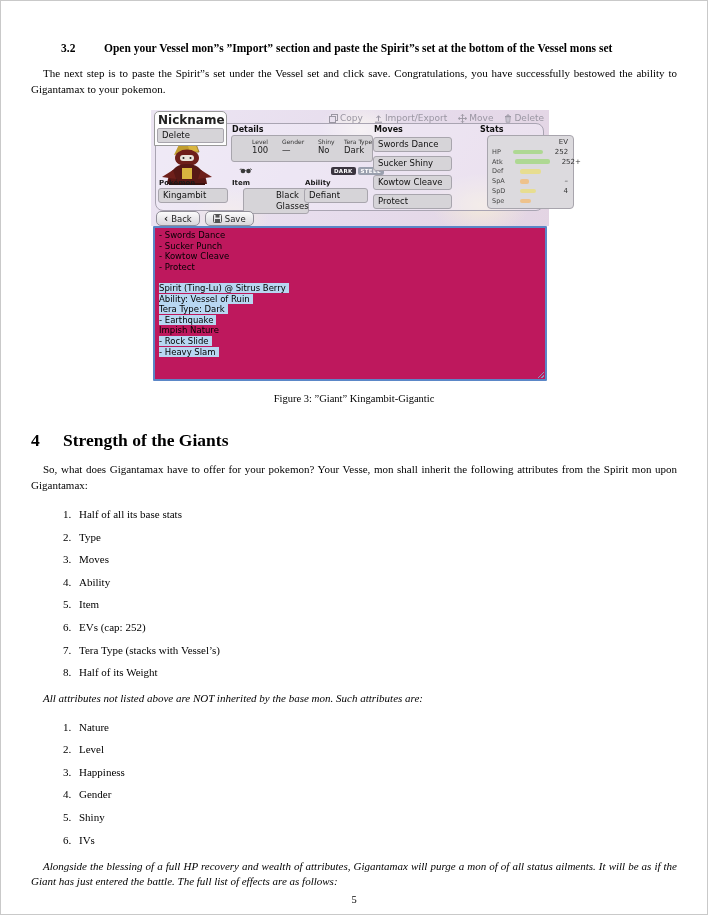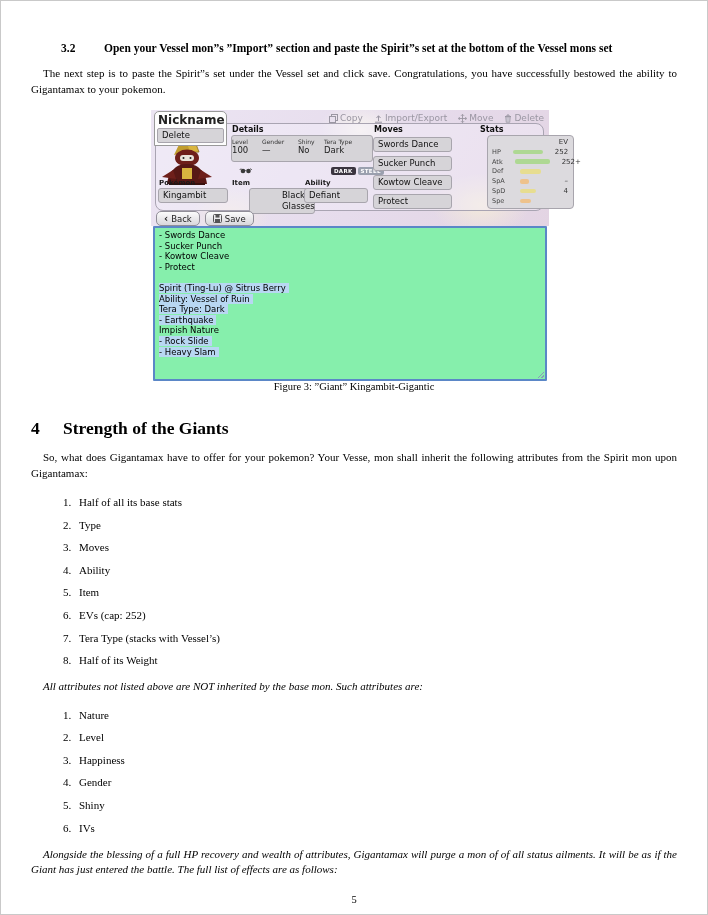--- a/index.html
+++ b/index.html
@@ -10,21 +10,21 @@
     font-family:"Liberation Serif", serif; color:#000;
   }
   
   .h32 { display:flex; margin:40px 40px 0 60px; font-weight:bold; font-size:11.5px; line-height:14px; }
   .h32 .secnum { width:35px; flex:none; }
   .h32 .sectitle { max-width:545px; text-align:justify;margin-left:8px; }
   .para { margin:11px 30px 0 30px; font-size:11px; line-height:15.5px; text-align:justify; text-indent:12px; }
   .italic { font-style:italic; }
   .figwrap { position:relative; margin:13px 0 0 150px; width:398px; height:271px;
              font-family:"DejaVu Sans", sans-serif; }
-  .caption { text-align:center; font-size:10.5px; }
+  .caption { margin-top:12px; text-align:center; font-size:10.5px; }
   .h4 { display:flex; margin:26px 30px 0 30px; font-weight:bold; font-size:17.5px; line-height:21px; }
   .h4 .secnum { width:32px; flex:none; }
   .doclist { margin:14px 30px 0 62px; font-size:11px; }
   .doclist .li { display:flex; margin-bottom:8.6px; line-height:14px; }
   .doclist .num { width:16px; flex:none; }
   .pagenum { position:absolute; bottom:9px; left:0; width:100%; text-align:center; font-size:10.5px; }
 
   
   .curtain {
     position:absolute; left:0; top:0; width:398px; height:116px;
@@ -43,45 +43,45 @@
   .nick { position:absolute; left:3px; top:1px; width:73px; background:#fdfdfd;
           border:1px solid #999; border-radius:5px 5px 0 0; padding:1px 2px 2px 2px; z-index:2; }
   .nick .lbl { font-size:12px; font-weight:bold; padding-left:1px; }
   .tb-input { background:#d6d4d8; border:1px solid #a8a5ad; border-radius:3px;
               padding:1px 4px; font-size:8.5px; color:#111; line-height:11px; }
   .nick .tb-input { margin-top:1px; border-radius:2px; }
   .sprite { position:absolute; left:8px; top:17px; }
   .collbl { position:absolute; font-size:7px; font-weight:bold; color:#1a1a1a; }
   .colhdr { position:absolute; font-size:8px; font-weight:bold; color:#111; }
   .detailsbox { position:absolute; left:80px; top:25px; width:142px; height:27px;
-                background:#d6d4d8; border:1px solid #a8a5ad; border-radius:3px; padding:2px 0; }
+                background:#d6d4d8; border:1px solid #a8a5ad; border-radius:3px; padding:2px 20px; }
   .drow { display:grid; grid-template-columns:30px 36px 26px 44px; }
   .dlab { font-size:6px; color:#333; }
   .dval { font-size:8.5px; }
   .itemicon { position:absolute; left:88px; top:56px; }
   .badges { position:absolute; left:180px; top:57px; display:flex; gap:2px; }
   .badge { color:#fff; font-size:5.5px; font-weight:bold; padding:1px 3px; border-radius:2px; letter-spacing:.3px; }
   .in-poke { position:absolute; left:7px; top:78px; width:70px; }
-  .in-item { position:absolute; left:98px; top:78px; width:66px;padding-left:32px; }
+  .in-item { position:absolute; left:92px; top:78px; width:66px;padding-left:32px; }
   .in-abil { position:absolute; left:153px; top:78px; width:64px; }
   .moveslist { position:absolute; left:222px; top:27px; width:79px; }
   .moveslist .move { margin-bottom:4.5px; height:14.5px; }
   .statsbox { position:absolute; left:304px; top:25px; width:87px; height:74px;
               background:#dcdade; border:1px solid #a8a5ad; border-radius:4px; padding:2px 5px 0 4px;margin-left:32px; }
   .evhdr { text-align:right; font-size:7px; color:#333; margin-bottom:1px; }
   .stat-row { display:flex; align-items:center; height:9.8px;gap:12px; }
   .stat-label { width:16px; font-size:6.5px; color:#444; }
   .stat-bar { height:4.5px; border-radius:2px; flex:none; }
   .stat-val { margin-left:auto; font-size:7px; color:#333; }
   .backrow { position:absolute; left:5px; top:101px; display:flex; gap:5px; }
   .btn { display:flex; align-items:center; gap:3px; height:15px; padding:0 7px;
          background:linear-gradient(#fbfbfb,#d9d7dc); border:1px solid #918e98; border-radius:5px;
          font-size:8.5px; color:#222; cursor:pointer; }
   .btn .chev { font-weight:bold; font-size:10px; line-height:8px; }
-  .ta { position:absolute; left:2px; top:116px; width:394px; height:155px; background:#86efac;
+  .ta { position:absolute; left:2px; top:116px; width:394px; height:155px; background:#be185d;
         border:2px solid var(--ta-border); border-radius:1px; padding:2px 0 0 4px; overflow:hidden; }
   .ta-line { font-size:8.5px; line-height:10.6px; white-space:pre; color:#000; }
   .ta-line .hl { background:var(--selection); padding-right:3px; }
   .resize { position:absolute; right:1px; bottom:1px; width:8px; height:8px;
             background:repeating-linear-gradient(135deg, transparent 0 1.5px, #8899bb 1.5px 2.5px);
             clip-path:polygon(100% 0, 100% 100%, 0 100%); cursor:nwse-resize; }
 </style>
 </head>
 <body>
 
@@ -183,21 +183,21 @@
 
       <span class="collbl" style="left:81px; top:69px;">Item</span>
       <div class="tb-input in-item">Black Glasses</div>
 
       <span class="collbl" style="left:154px; top:69px;">Ability</span>
       <div class="tb-input in-abil">Defiant</div>
 
       <span class="colhdr" style="left:223px; top:15px;">Moves</span>
       <div class="moveslist">
           <div class="tb-input move">Swords Dance</div>
-          <div class="tb-input move">Sucker Punch</div>
+          <div class="tb-input move">Sucker Shiny</div>
           <div class="tb-input move">Kowtow Cleave</div>
           <div class="tb-input move">Protect</div>
         </div>
 
       <span class="colhdr" style="left:305px; top:15px;padding-left:24px;">Stats</span>
       <div class="statsbox">
         <div class="evhdr">EV</div>
         <div>
             <div class="stat-row">
               <span class="stat-label">HP</span>

